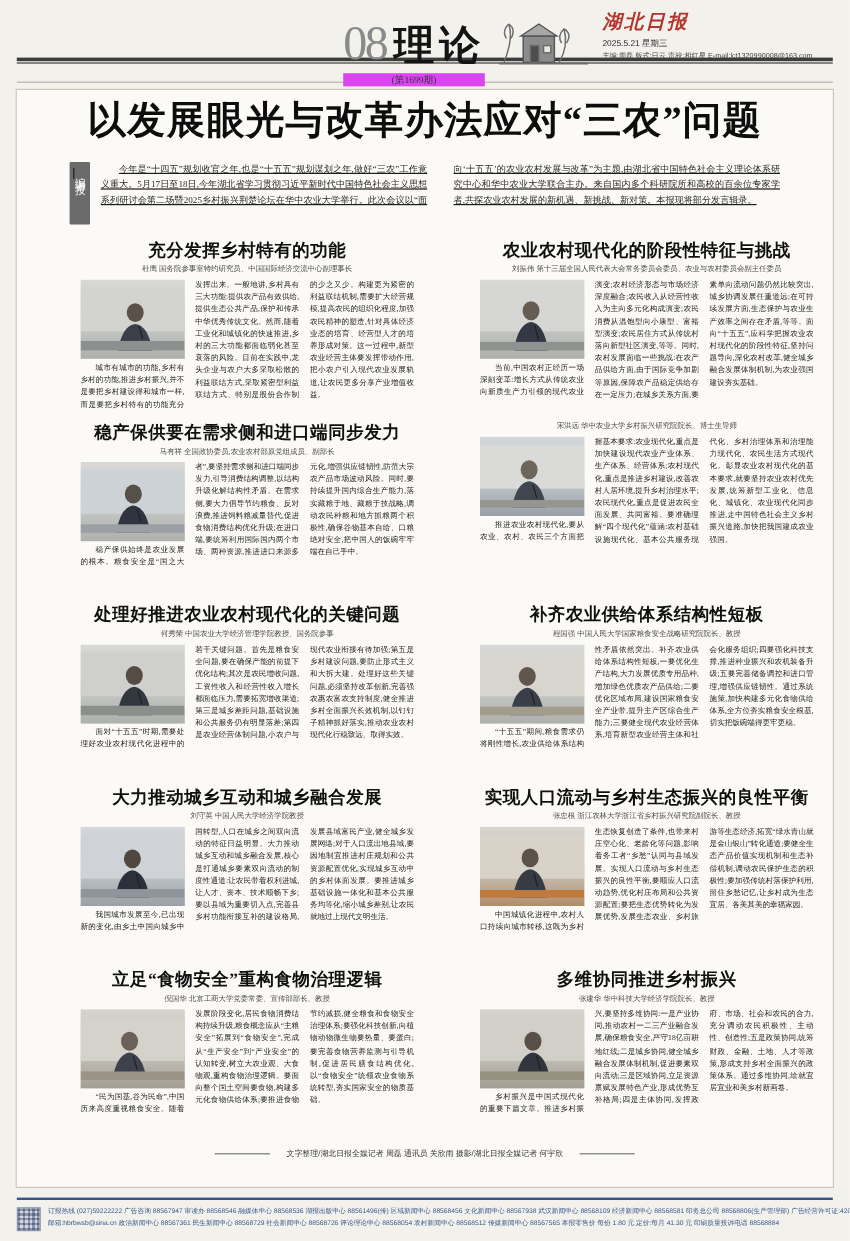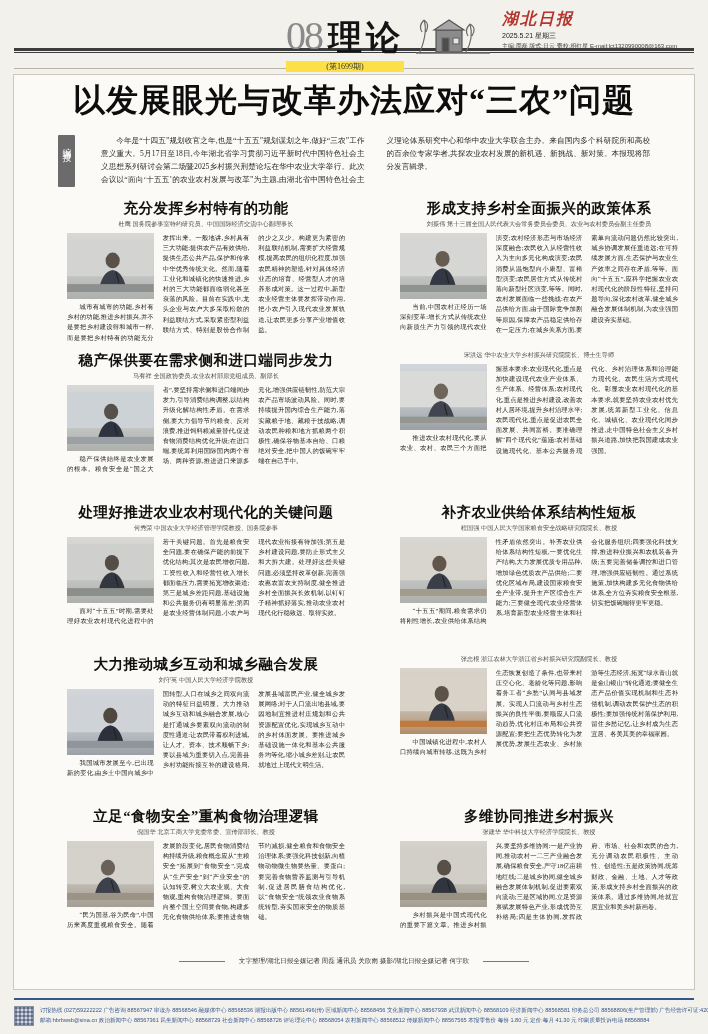--- a/index.html
+++ b/index.html
@@ -9,34 +9,34 @@
     font-family:"Liberation Serif","DejaVu Serif",serif;
     position:relative; overflow:hidden; color:#1c1c1c;
   }
   
   .header { position:absolute; top:0; left:0; right:0; height:76px; padding:8px 14px 0; }
   .header-cluster { position:absolute; right:16px; top:10px; display:flex; align-items:flex-start; gap:10px; }
   .pagetitle-block { text-align:center; position:relative; top:2px; }
   .pagetitle-row { display:flex; align-items:baseline; gap:6px; }
   .page-no { font-size:40px; color:#8a8a8a; font-weight:400; letter-spacing:-2px; }
   .section-name { font-size:34px; font-weight:700; color:#141414; letter-spacing:4px; }
-  .issue-no { font-size:8px; color:#333; background:#fde047; padding:0 6px; position:relative; z-index:2;text-align:center; }
+  .issue-no { font-size:8px; color:#333; background:#d946ef; padding:0 6px; position:relative; z-index:2;text-align:center; }
   .sketch { width:78px; height:46px; margin-top:2px; }
   .masthead-block { width:190px; }
   .masthead { font-size:16px; color:#b5342c; font-weight:700; font-style:italic; letter-spacing:2px; line-height:1.1; }
   .date-line { font-size:7px; color:#222; margin-top:3px; font-family:"Liberation Sans",sans-serif; }
   .staff-line { font-size:6px; color:#444; margin-top:1px; font-family:"Liberation Sans",sans-serif; }
   .header-rule { position:absolute; left:14px; right:14px; top:48px; height:5px;
     border-top:3px solid #3c3c3c; border-bottom:1px solid #3c3c3c; }
   .header-rule2 { position:absolute; left:14px; right:14px; top:68px; height:2px; border-top:1px solid #b9b4aa; }
   
   .frame { position:absolute; left:13px; right:13px; top:74px; bottom:44px;
     border:1px solid #ccc7bc; background:#fbfaf6; padding:0 14px 4px; overflow:hidden; }
   .headline { text-align:center; font-size:32px; font-weight:900; letter-spacing:1px; color:#0d0d0d; margin:4px 0 12px; }
-  .ednote { display:flex; gap:26px; padding:0 30px; margin-bottom:10px; }
+  .ednote { display:flex; gap:9px; padding:0 30px; margin-bottom:10px;text-decoration:underline; }
   .ednote-badge { writing-mode:vertical-rl; background:#6b6b6b; color:#fff; font-size:9px; letter-spacing:3px;
     padding:5px 2px; height:52px; align-self:flex-start; border-radius:1px; }
   .ednote-text { column-count:2; column-gap:22px; font-size:7.6px; line-height:1.7; text-align:justify; color:#2a2a2a; }
   .ednote-text p { text-indent:2em; }
   
   .grid { display:grid; grid-template-columns:1fr 1fr; column-gap:18px; row-gap:4px; padding:0 2px; }
   .sec { padding-top:2px;margin-left:37px; }
   .sec-title { text-align:center; font-size:14.5px; font-weight:700; color:#101010; letter-spacing:0.5px; margin-bottom:2px; }
   .sec-author { text-align:center; font-size:6.2px; color:#4c4c4c; margin-bottom:4px; font-family:"Liberation Sans",sans-serif; }
   .sec-body { column-count:3; column-gap:9px; font-size:6.3px; line-height:1.62; text-align:justify; color:#1d1d1d; height:112px; overflow:hidden; }
@@ -115,21 +115,21 @@
               <path d="M40 66 Q44 40 58 38 Q72 40 76 66 Z" fill="#3b3f4a"></path>
               <rect x="0" y="56" width="110" height="10" fill="#8e9090"></rect>
               <line x1="62" y1="40" x2="66" y2="54" stroke="#222" stroke-width="1.4"></line>
             </svg>
         </div>
         <p>城市有城市的功能,乡村有乡村的功能,推进乡村振兴,并不是要把乡村建设得和城市一样,而是要把乡村特有的功能充分发挥出来。一般地讲,乡村具有三大功能:提供农产品有效供给,提供生态公共产品,保护和传承中华优秀传统文化。然而,随着工业化和城镇化的快速推进,乡村的三大功能都面临弱化甚至衰落的风险。目前在实践中,龙头企业与农户大多采取松散的利益联结方式,采取紧密型利益联结方式、特别是股份合作制的少之又少。构建更为紧密的利益联结机制,需要扩大经营规模,提高农民的组织化程度,加强农民精神的塑造,针对具体经济业态的培育、经营型人才的培养形成对策。这一过程中,新型农业经营主体要发挥带动作用,把小农户引入现代农业发展轨道,让农民更多分享产业增值收益。</p>
       </div>
     </div>
 
     <div class="sec">
-      <div class="sec-title">形成支持乡村全面振兴的政策体系</div>
+      <div class="sec-title">农业农村现代化的阶段性特征与挑战</div>
       <div class="sec-author">刘振伟 第十三届全国人民代表大会常务委员会委员、农业与农村委员会副主任委员</div>
       <div class="sec-body">
         <div class="photo">
           <svg viewBox="0 0 110 66">
               <rect x="0" y="0" width="110" height="46" fill="#d6d7d4"></rect>
               <ellipse cx="54" cy="24" rx="9" ry="10" fill="#665c52"></ellipse>
               <path d="M36 66 Q40 38 54 36 Q68 38 72 66 Z" fill="#343845"></path>
               <rect x="0" y="57" width="110" height="9" fill="#90928f"></rect>
               <line x1="58" y1="40" x2="62" y2="55" stroke="#222" stroke-width="1.4"></line>
             </svg>
@@ -216,20 +216,21 @@
               <path d="M37 66 Q41 39 55 37 Q69 39 73 66 Z" fill="#2c303a"></path>
               <rect x="0" y="57" width="110" height="9" fill="#8f959b"></rect>
               <line x1="59" y1="41" x2="63" y2="55" stroke="#222" stroke-width="1.4"></line>
             </svg>
         </div>
         <p>我国城市发展至今,已出现新的变化,由乡土中国向城乡中国转型,人口在城乡之间双向流动的特征日益明显。大力推动城乡互动和城乡融合发展,核心是打通城乡要素双向流动的制度性通道:让农民带着权利进城,让人才、资本、技术顺畅下乡;要以县域为重要切入点,完善县乡村功能衔接互补的建设格局,发展县域富民产业,健全城乡发展网络;对于人口流出地县域,要因地制宜推进村庄规划和公共资源配置优化,实现城乡互动中的乡村体面发展。要推进城乡基础设施一体化和基本公共服务均等化,缩小城乡差别,让农民就地过上现代文明生活。</p>
       </div>
     </div>
 
     <div class="sec">
+      <div class="sec-title">实现人口流动与乡村生态振兴的良性平衡</div>
       <div class="sec-author">张忠根 浙江农林大学浙江省乡村振兴研究院副院长、教授</div>
       <div class="sec-body">
         <div class="photo">
           <svg viewBox="0 0 110 66">
               <rect x="0" y="0" width="110" height="46" fill="#d9d2c8"></rect>
               <ellipse cx="53" cy="24" rx="9" ry="10" fill="#5c5248"></ellipse>
               <path d="M35 66 Q39 38 53 36 Q67 38 71 66 Z" fill="#373b44"></path>
               <rect x="0" y="58" width="110" height="8" fill="#c07a3e"></rect>
               <line x1="57" y1="40" x2="61" y2="55" stroke="#222" stroke-width="1.4"></line>
             </svg>

